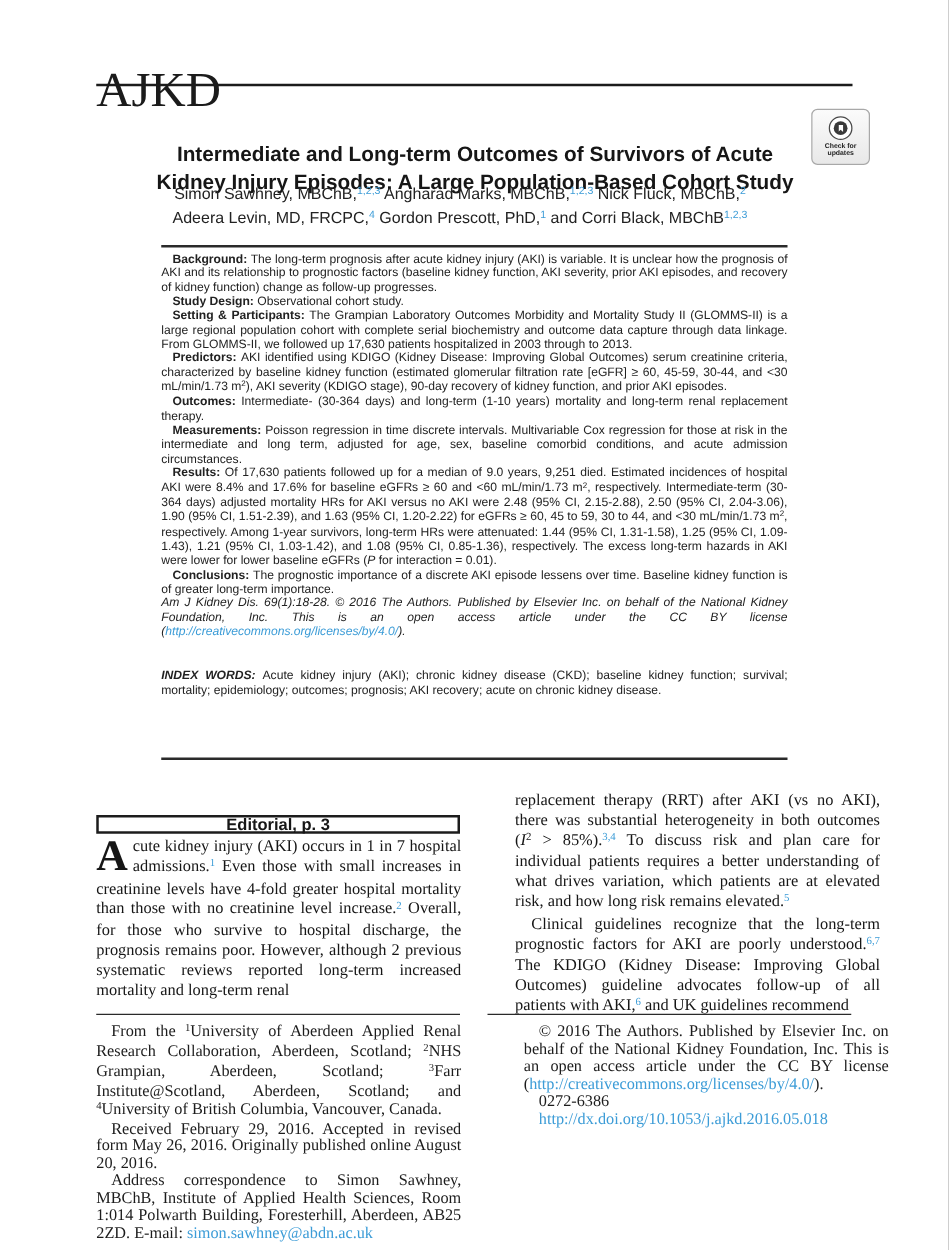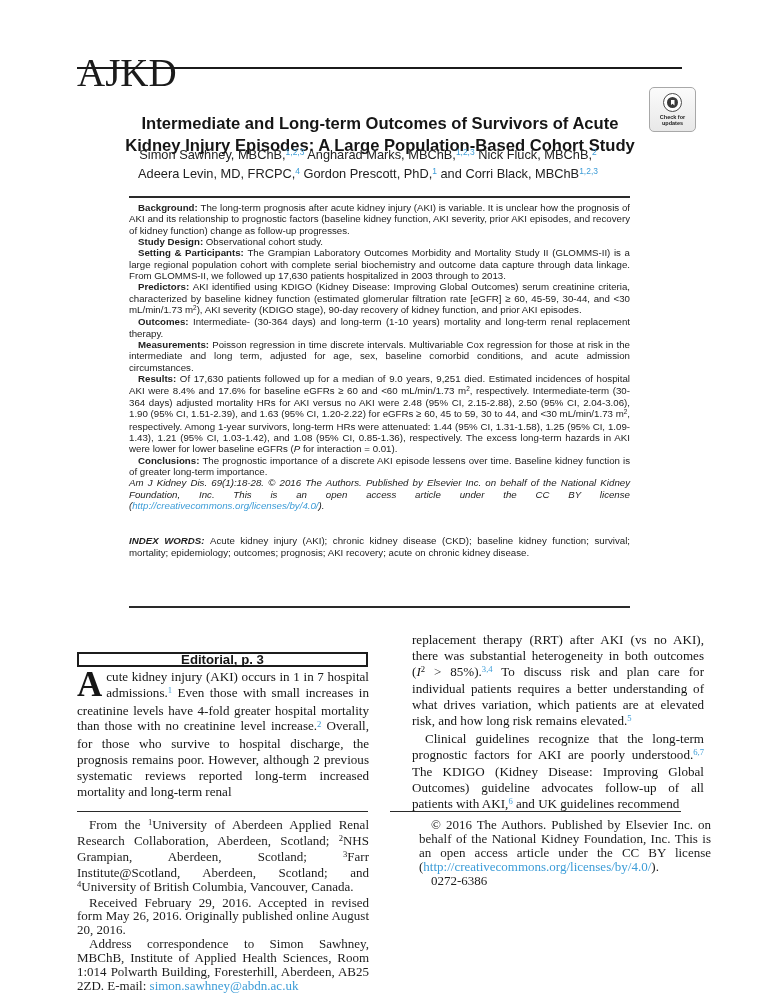--- a/index.html
+++ b/index.html
@@ -133,16 +133,17 @@
 
   <div class="footnote fn-left">
     <p><span>From the </span><span class="sup">1</span><span>University of Aberdeen Applied Renal Research Collaboration, Aberdeen, Scotland; </span><span class="sup">2</span><span>NHS Grampian, Aberdeen, Scotland; </span><span class="sup">3</span><span>Farr Institute@Scotland, Aberdeen, Scotland; and </span><span class="sup">4</span><span>University of British Columbia, Vancouver, Canada.</span></p>
     <p><span>Received February 29, 2016. Accepted in revised form May 26, 2016. Originally published online August 20, 2016.</span></p>
     <p><span>Address correspondence to Simon Sawhney, MBChB, Institute of Applied Health Sciences, Room 1:014 Polwarth Building, Foresterhill, Aberdeen, AB25 2ZD. E-mail: </span><span class="lnk">simon.sawhney@abdn.ac.uk</span></p>
   </div>
 
   <div class="footnote fn-right">
     <p><span>© 2016 The Authors. Published by Elsevier Inc. on behalf of the National Kidney Foundation, Inc. This is an open access article under the CC BY license (</span><span class="lnk">http://creativecommons.org/licenses/by/4.0/</span><span>).</span></p>
     <p><span>0272-6386</span></p>
+    <p><span class="lnk">http://dx.doi.org/10.1053/j.ajkd.2016.05.018</span></p>
   </div>
 
 
 </div>
 
 </body></html>

